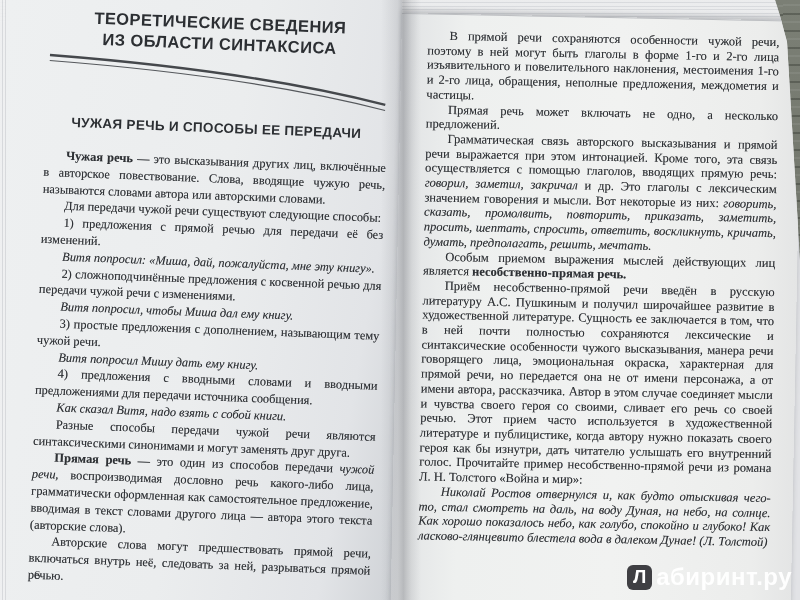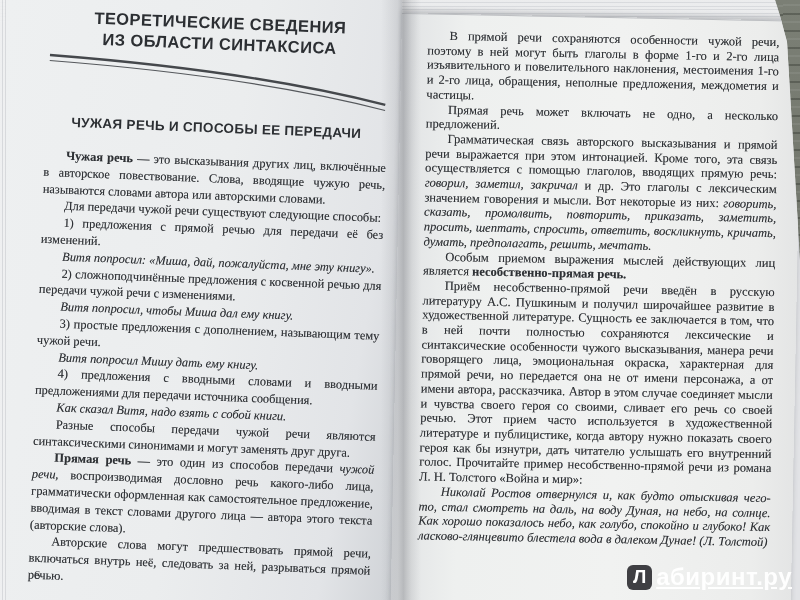--- a/index.html
+++ b/index.html
@@ -128,15 +128,15 @@
           <p><span>Приём несобственно-прямой речи введён в русскую литературу А.С. Пушкиным и получил широчайшее развитие в художественной литературе. Сущность ее заключается в том, что в ней почти полностью сохраняются лексические и синтаксические особенности чужого высказывания, манера речи говорящего лица, эмоциональная окраска, характерная для прямой речи, но передается она не от имени персонажа, а от имени автора, рассказчика. Автор в этом случае соединяет мысли и чувства своего героя со своими, сливает его речь со своей речью. Этот прием часто используется в художественной литературе и публицистике, когда автору нужно показать своего героя как бы изнутри, дать читателю услышать его внутренний голос. Прочитайте пример несобственно-прямой речи из романа Л. Н. Толстого «Война и мир»:</span></p>
           <p><span class="i">Николай Ростов отвернулся и, как будто отыскивая чего-то, стал смотреть на даль, на воду Дуная, на небо, на солнце. Как хорошо показалось небо, как голубо, спокойно и глубоко! Как ласково-глянцевито блестела вода в далеком Дунае! (Л. Толстой)</span></p>
         </div>
     </div>
   </div>
 
   <div class="gutter-shadow"></div>
 
   <div class="watermark">
     <span class="wm-badge" style="background: rgba(48, 48, 52, 0.92); color: rgb(255, 255, 255);">Л</span>
-    <span class="wm-text" style="color: rgba(255, 255, 255, 0.95); text-decoration: underline;">абиринт.ру</span>
+    <span class="wm-text" style="color: rgba(255, 255, 255, 0.95);">абиринт.ру</span>
   </div>
 </div>
 
 </body></html>

